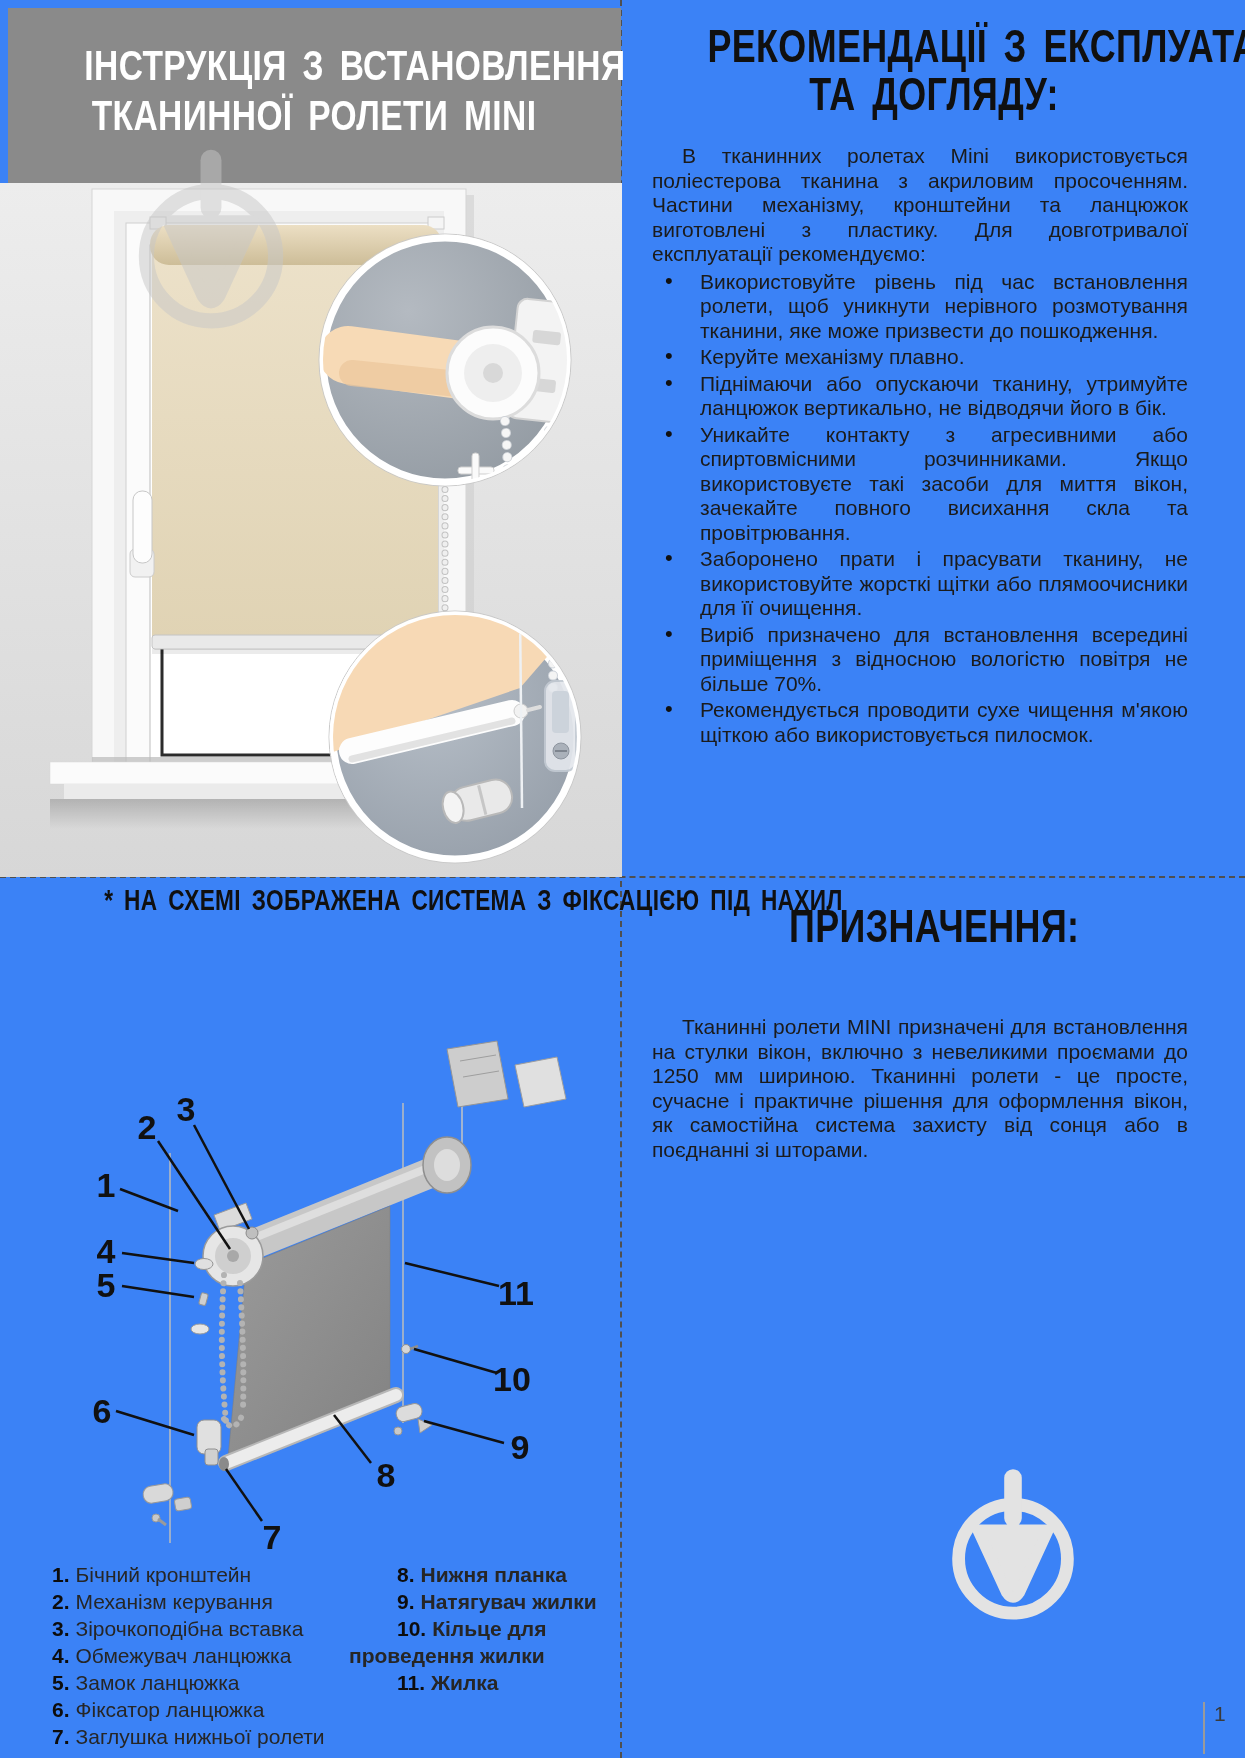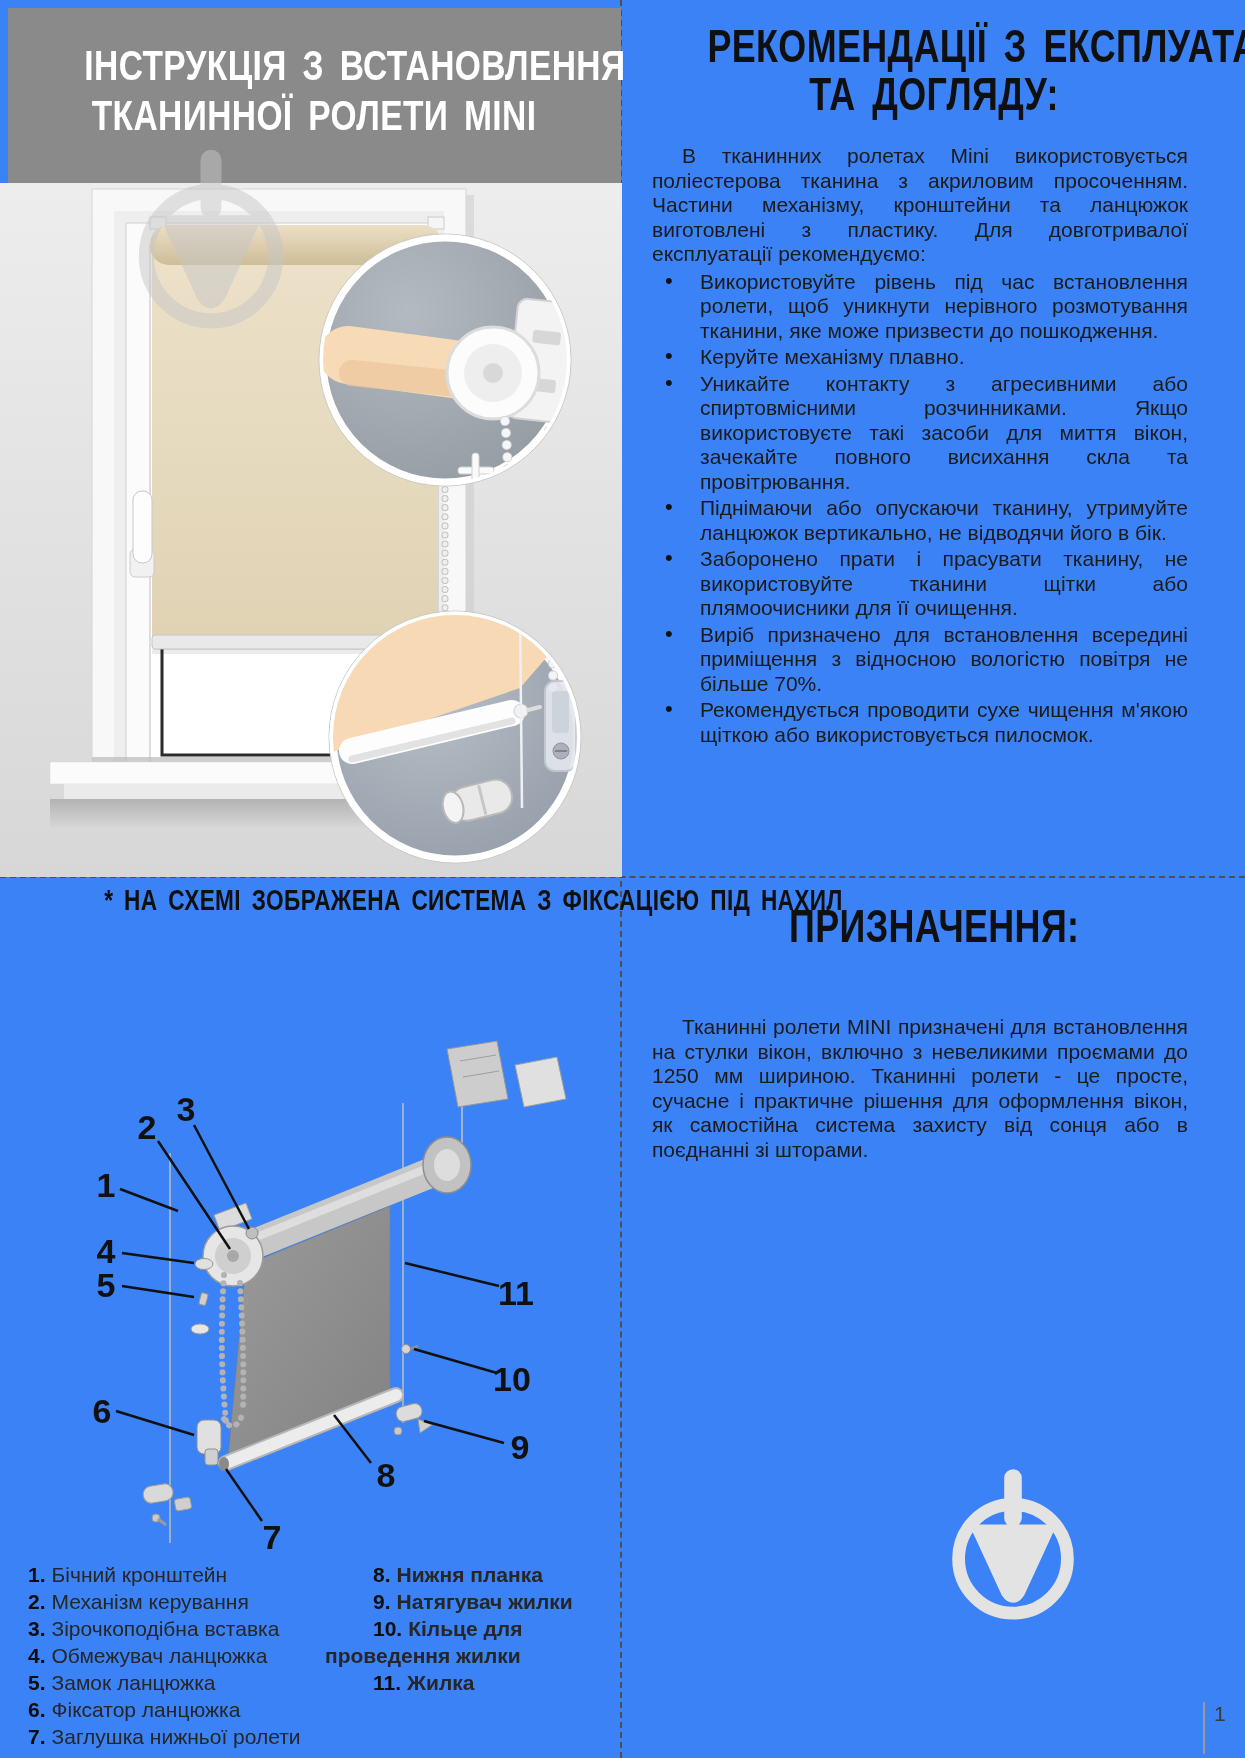--- a/index.html
+++ b/index.html
@@ -30,21 +30,21 @@
   .tr-intro{margin:26px 57px 0 29px;text-indent:30px;}
   .tr-list{margin:3px 57px 0 29px;padding:0;list-style:none;}
   .tr-list li{position:relative;padding-left:48px;margin-top:2px;}
   .tr-list li::before{content:"\2022";position:absolute;left:13px;top:-1px;font-size:22px;color:#111;}
 
   
   .bl-col{position:absolute;left:0;top:877px;width:622px;height:881px;}
   .bl-title{margin-top:22px;text-align:center;font-size:43px;line-height:49px;color:#101010;}
   .bl-sub{text-align:center;font-size:29px;margin-top:7px;color:#101010;}
   .diagram{position:absolute;left:0;top:76px;width:622px;height:600px;}
-  .legend{position:absolute;font-size:21px;line-height:27px;color:#262626;}
+  .legend{position:absolute;font-size:21px;line-height:27px;color:#262626;margin-left:24px;}
   .legend p{margin:0;}
   .legend b{color:#0d0d0d;margin-right:6px;}
   .legend-left{left:28px;top:684px;width:296px;}
   .legend-right{left:325px;top:684px;width:248px;font-weight:bold;}
   .legend-right p{text-indent:48px;}
 
   
   .br-col{position:absolute;left:623px;top:877px;width:622px;height:881px;}
   .br-title{margin-top:24px;text-align:center;font-size:46px;line-height:50px;color:#101010;}
   .br-body{margin:64px 57px 0 29px;text-indent:30px;}
@@ -196,23 +196,23 @@
 
   <div class="tr-col">
     <div class="tr-title">
       <span class="cond">РЕКОМЕНДАЦІЇ З ЕКСПЛУАТАЦІЇ</span><br>
       <span class="cond">ТА ДОГЛЯДУ:</span>
     </div>
     <p class="body-text tr-intro">В тканинних ролетах Mini використовується поліестерова тканина з акриловим просоченням. Частини механізму, кронштейни та ланцюжок виготовлені з пластику. Для довготривалої експлуатації рекомендуємо:</p>
     <ul class="tr-list body-text">
       <li>Використовуйте рівень під час встановлення ролети, щоб уникнути нерівного розмотування тканини, яке може призвести до пошкодження.</li>
       <li>Керуйте механізму плавно.</li>
+      <li>Піднімаючи або опускаючи тканину, утримуйте ланцюжок вертикально, не відводячи його в бік.</li>
       <li>Уникайте контакту з агресивними або спиртовмісними розчинниками. Якщо використовуєте такі засоби для миття вікон, зачекайте повного висихання скла та провітрювання.</li>
-      <li>Піднімаючи або опускаючи тканину, утримуйте ланцюжок вертикально, не відводячи його в бік.</li>
-      <li>Заборонено прати і прасувати тканину, не використовуйте тканини щітки або плямоочисники для її очищення.</li>
+      <li>Заборонено прати і прасувати тканину, не використовуйте жорсткі щітки або плямоочисники для її очищення.</li>
       <li>Виріб призначено для встановлення всередині приміщення з відносною вологістю повітря не більше 70%.</li>
       <li>Рекомендується проводити сухе чищення м'якою щіткою або використовується пилосмок.</li>
     </ul>
   </div>
 
   <div class="bl-col">
     <div class="bl-sub">
       <span class="cond">* НА СХЕМІ ЗОБРАЖЕНА СИСТЕМА З ФІКСАЦІЄЮ ПІД НАХИЛ</span>
     </div>
 

